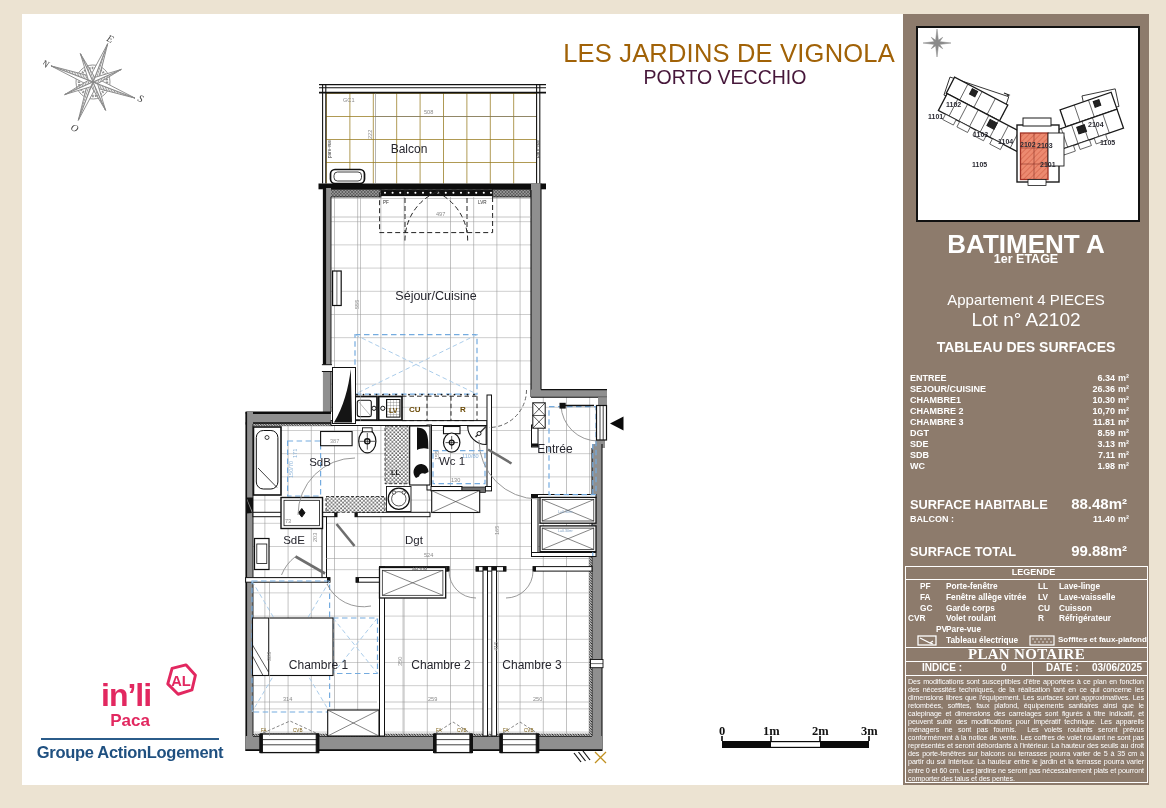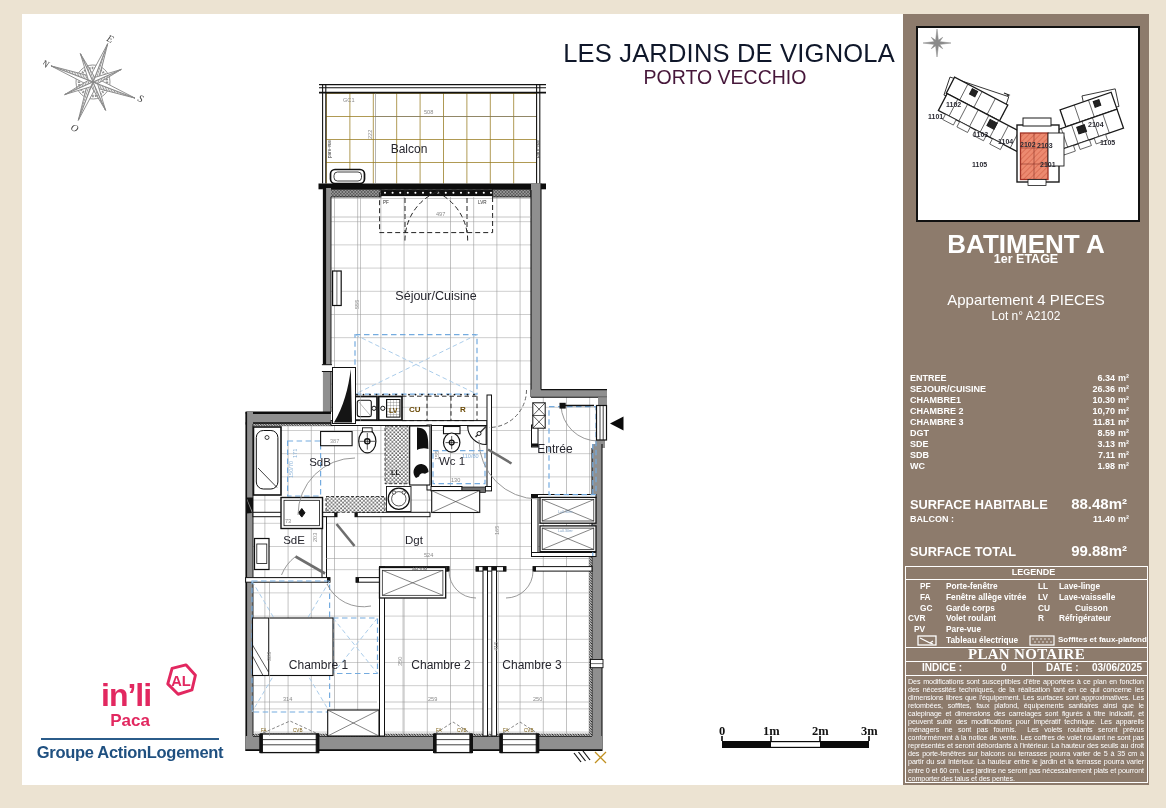--- a/index.html
+++ b/index.html
@@ -9,36 +9,37 @@
   #sidebar{left:903px;top:14px;width:246px;height:771px;background:#8d7b6c;color:#fff;}
   .sbrow{position:absolute;left:7px;width:232px;font-size:9px;font-weight:bold;}
   .sbrow .v{position:absolute;right:27px;top:0;}
   .sbrow .u{position:absolute;right:13px;top:0;}
 </style>
 </head>
 <body>
 
 <div id="page" class="abs"></div>
 
-<div class="abs" style="left:424px;top:38.5px;width:610px;text-align:center;color:#0f172a;font-size:25.5px;letter-spacing:0.2px;">LES JARDINS DE VIGNOLA</div>
+<div class="abs" style="left:424px;top:38.5px;width:610px;text-align:center;color:#a16207;font-size:25.5px;letter-spacing:0.2px;">LES JARDINS DE VIGNOLA</div>
 
 <div class="abs" style="left:420px;top:66px;width:610px;text-align:center;color:#46173a;font-size:19.5px;">PORTO VECCHIO</div>
 
 <div id="sidebar" class="abs">
 
   <div class="abs" style="left:13px;top:12px;width:220px;height:192px;background:#fff;border:2px solid #111;"></div>
 
   <div class="abs" style="left:0;top:215px;width:246px;text-align:center;font-weight:bold;font-size:26px;">BATIMENT A</div>
 
   <div class="abs" style="left:0;top:238px;width:246px;text-align:center;font-weight:bold;font-size:12.5px;">1er ETAGE</div>
 
   <div class="abs" style="left:0;top:277px;width:246px;text-align:center;font-size:15px;">Appartement 4 PIECES</div>
 
-  <div class="abs" style="left:0;top:295px;width:246px;text-align:center;font-size:12px;">Lot n° A2102</div>
-
+  <div class="abs" style="left:0;top:295px;width:246px;text-align:center;font-size:19px;">Lot n° A2102</div>
+
+  <div class="abs" style="left:0;top:325px;width:246px;text-align:center;font-weight:bold;font-size:14px;">TABLEAU DES SURFACES</div>
 
   <div class="sbrow" style="top:359px;">ENTREE<span class="v">6.34</span><span class="u">m²</span></div>
   <div class="sbrow" style="top:370px;">SEJOUR/CUISINE<span class="v">26.36</span><span class="u">m²</span></div>
   <div class="sbrow" style="top:381px;">CHAMBRE1<span class="v">10.30</span><span class="u">m²</span></div>
   <div class="sbrow" style="top:392px;">CHAMBRE 2<span class="v">10,70</span><span class="u">m²</span></div>
   <div class="sbrow" style="top:403px;">CHAMBRE 3<span class="v">11.81</span><span class="u">m²</span></div>
   <div class="sbrow" style="top:414px;">DGT<span class="v">8.59</span><span class="u">m²</span></div>
   <div class="sbrow" style="top:425px;">SDE<span class="v">3.13</span><span class="u">m²</span></div>
   <div class="sbrow" style="top:436px;">SDB<span class="v">7.11</span><span class="u">m²</span></div>
   <div class="sbrow" style="top:447px;">WC<span class="v">1.98</span><span class="u">m²</span></div>
@@ -49,23 +50,23 @@
 
   <div class="abs" style="left:7px;top:530px;width:232px;font-weight:bold;font-size:12.8px;">SURFACE TOTAL<span style="position:absolute;right:15px;top:-2px;font-size:15px;">99.88m²</span></div>
 
   <div class="abs" style="left:2px;top:552px;width:241px;height:215px;border:1px solid #fff;overflow:hidden;">
 
     <div class="abs" style="left:0;top:0;width:241px;height:12px;border-bottom:1px solid #fff;font-size:9px;font-weight:bold;text-align:center;"><span style="margin-left:14px;">LEGENDE</span></div>
 
     <div class="abs" style="left:0;top:14px;width:241px;font-size:8.3px;font-weight:bold;line-height:10.8px;">
       <div style="position:relative;"><span style="margin-left:14px;">PF</span><span style="position:absolute;left:40px;">Porte-fenêtre</span><span style="position:absolute;left:132px;">LL</span><span style="position:absolute;left:153px;white-space:nowrap;">Lave-linge</span></div>
       <div style="position:relative;"><span style="margin-left:14px;">FA</span><span style="position:absolute;left:40px;">Fenêtre allège vitrée</span><span style="position:absolute;left:132px;">LV</span><span style="position:absolute;left:153px;white-space:nowrap;">Lave-vaisselle</span></div>
-      <div style="position:relative;"><span style="margin-left:14px;">GC</span><span style="position:absolute;left:40px;">Garde corps</span><span style="position:absolute;left:132px;">CU</span><span style="position:absolute;left:153px;white-space:nowrap;margin-left:16px;">Cuisson</span></div>
+      <div style="position:relative;"><span style="margin-left:14px;">GC</span><span style="position:absolute;left:40px;">Garde corps</span><span style="position:absolute;left:132px;">CU</span><span style="position:absolute;left:153px;white-space:nowrap;">Cuisson</span></div>
       <div style="position:relative;"><span style="margin-left:2px;">CVR</span><span style="position:absolute;left:40px;">Volet roulant</span><span style="position:absolute;left:132px;">R</span><span style="position:absolute;left:153px;white-space:nowrap;">Réfrigérateur</span></div>
-      <div style="position:relative;"><span style="margin-left:8px;">PV</span><span style="position:absolute;left:40px;">Pare-vue</span></div>
+      <div style="position:relative;"><span style="margin-left:30px;">PV</span><span style="position:absolute;left:40px;">Pare-vue</span></div>
       <div style="position:relative;height:13px;">
 
         <svg style="position:absolute;left:11px;top:0px;" width="20" height="11" viewBox="0 0 20 11">
             <rect x="1" y="1" width="18" height="9" fill="none" stroke="#fff" stroke-width="1.3"></rect>
             <path d="M3,3 L13,8 L16,6 M13,8 L16,9" stroke="#fff" stroke-width="1.2" fill="none"></path>
           </svg>
         <span style="position:absolute;left:40px;">Tableau électrique</span>
 
         <svg style="position:absolute;left:123px;top:0px;" width="26" height="11" viewBox="0 0 26 11">
             <rect x="1" y="1" width="24" height="9" fill="none" stroke="#fff" stroke-width="1.2"></rect>

